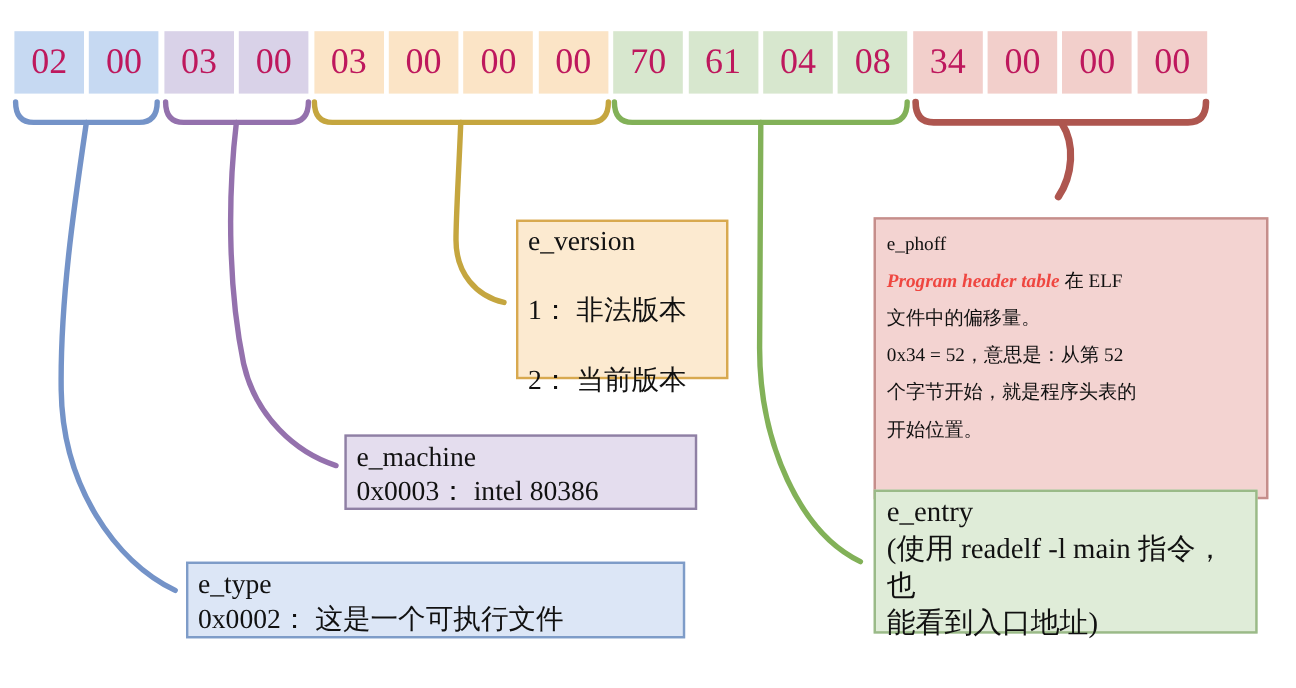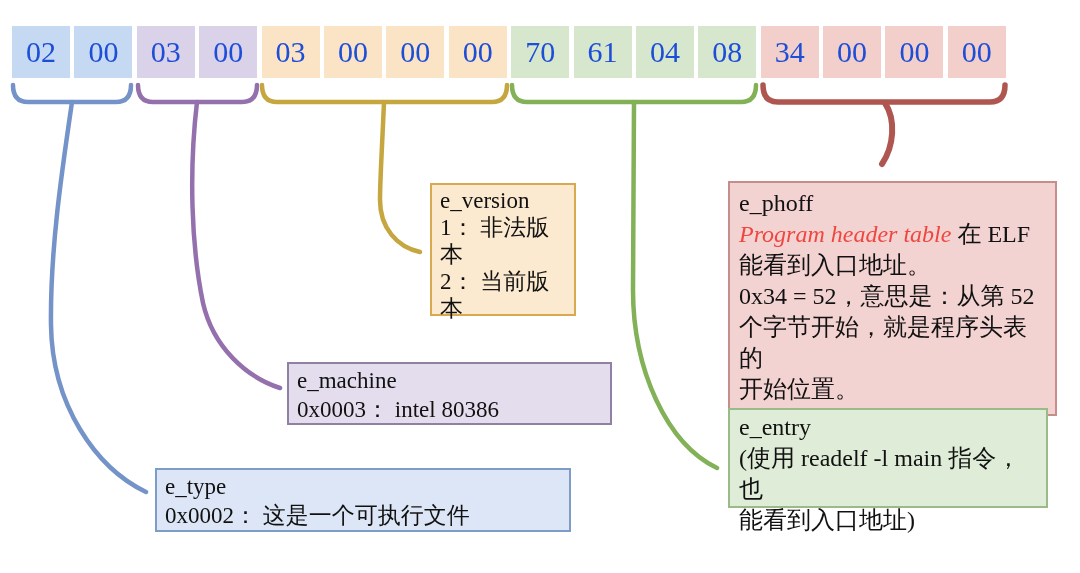--- a/index.html
+++ b/index.html
@@ -17,21 +17,21 @@
   }
   html,body{margin:0;padding:0;background:#ffffff;}
   .stage{
     position:relative;width:1080px;height:573px;overflow:hidden;background:#ffffff;
     font-family:"Liberation Serif","DejaVu Serif",serif;color:var(--ink);
   }
   
   .byte-row{position:absolute;left:12px;top:26px;display:flex;gap:4.4px;z-index:1;}
   .cell{
     width:58px;height:52px;display:flex;align-items:center;justify-content:center;
-    font-size:30px;color:#1d4ed8;text-align:right;
+    font-size:30px;color:#be185d;text-align:right;
   }
   .g-type{background:var(--cell-blue);}
   .g-machine{background:var(--cell-purple);}
   .g-version{background:var(--cell-orange);}
   .g-entry{background:var(--cell-green);}
   .g-phoff{background:var(--cell-pink);}
   
   .overlay{position:absolute;left:0;top:0;z-index:2;}
   .overlay path{fill:none;}
   .st-blue{stroke:var(--stroke-blue);}   .fl-blue{fill:var(--stroke-blue);}
@@ -45,39 +45,39 @@
   
   .box{
     position:absolute;z-index:3;box-sizing:border-box;
     font-size:23px;line-height:29px;padding:2px 8px;color:#111;
   }
   .box-e-type{
     left:155px;top:468px;width:416px;height:64px;
     background:var(--box-blue-fill);border:2px solid var(--box-blue-border);
   }
   .box-e-machine{
-    left:287px;top:362px;width:325px;height:63px;
+    left:287px;top:362px;width:294px;height:63px;
     background:var(--box-purple-fill);border:2px solid var(--box-purple-border);
   }
   .box-e-version{
-    left:430px;top:183px;width:146px;height:133px;line-height:27px;
+    left:430px;top:183px;width:177px;height:133px;line-height:27px;
     background:var(--box-orange-fill);border:2px solid var(--box-orange-border);
-    display:flex;flex-direction:column;justify-content:flex-start;
+    display:flex;flex-direction:column;justify-content:flex-start;gap:31px;
   }
   .box-e-phoff{
     left:728px;top:181px;width:329px;height:235px;
-    font-size:24px;line-height:31px;padding:5px 9px;
+    font-size:16px;line-height:31px;padding:5px 9px;
     background:var(--box-pink-fill);border:2px solid var(--box-pink-border);
   }
   .box-e-entry{
-    left:728px;top:408px;width:320px;height:100px;
+    left:728px;top:408px;width:320px;height:120px;
     font-size:24px;line-height:31px;padding:2px 9px;
     background:var(--box-green-fill);border:2px solid var(--box-green-border);
   }
-  .em-red{color:var(--highlight-red);font-weight:normal;font-style:italic;}
+  .em-red{color:var(--highlight-red);font-weight:bold;font-style:italic;}
 </style>
 </head>
 <body>
 
 <div class="stage">
 
   <div class="byte-row">
     <div class="cell g-type">02</div>
     <div class="cell g-type">00</div>
     <div class="cell g-machine">03</div>
@@ -142,21 +142,21 @@
     <div>e_version</div>
     <div>1： 非法版本</div>
     <div>2： 当前版本</div>
   </div>
 
   <div class="box box-e-phoff">
     <div>e_phoff</div>
     <div>
       <span class="em-red">Program header table</span><span> 在 ELF</span>
     </div>
-    <div>能看到入口地址。</div>
+    <div>文件中的偏移量。</div>
     <div>0x34 = 52，意思是：从第 52</div>
     <div>个字节开始，就是程序头表的</div>
     <div>开始位置。</div>
   </div>
 
   <div class="box box-e-entry">
     <div>e_entry</div>
     <div>(使用 readelf -l main 指令，也</div>
     <div>能看到入口地址)</div>
   </div>

